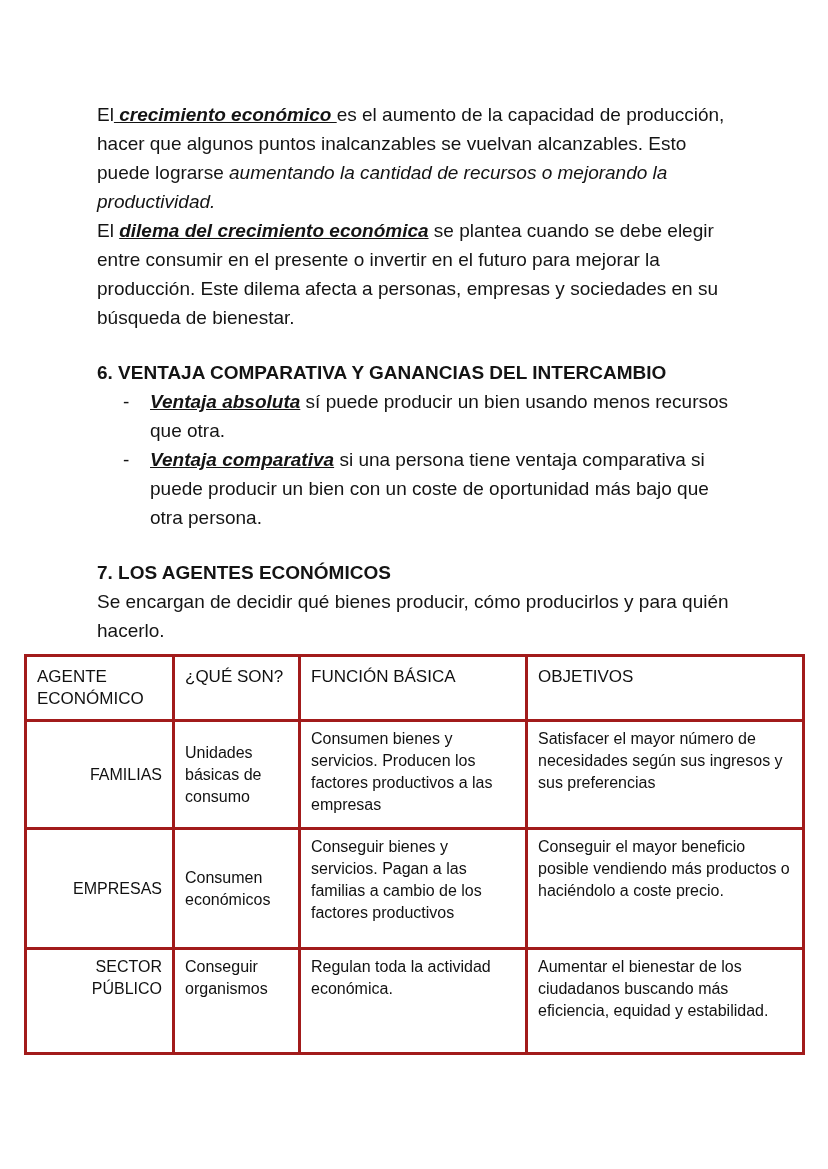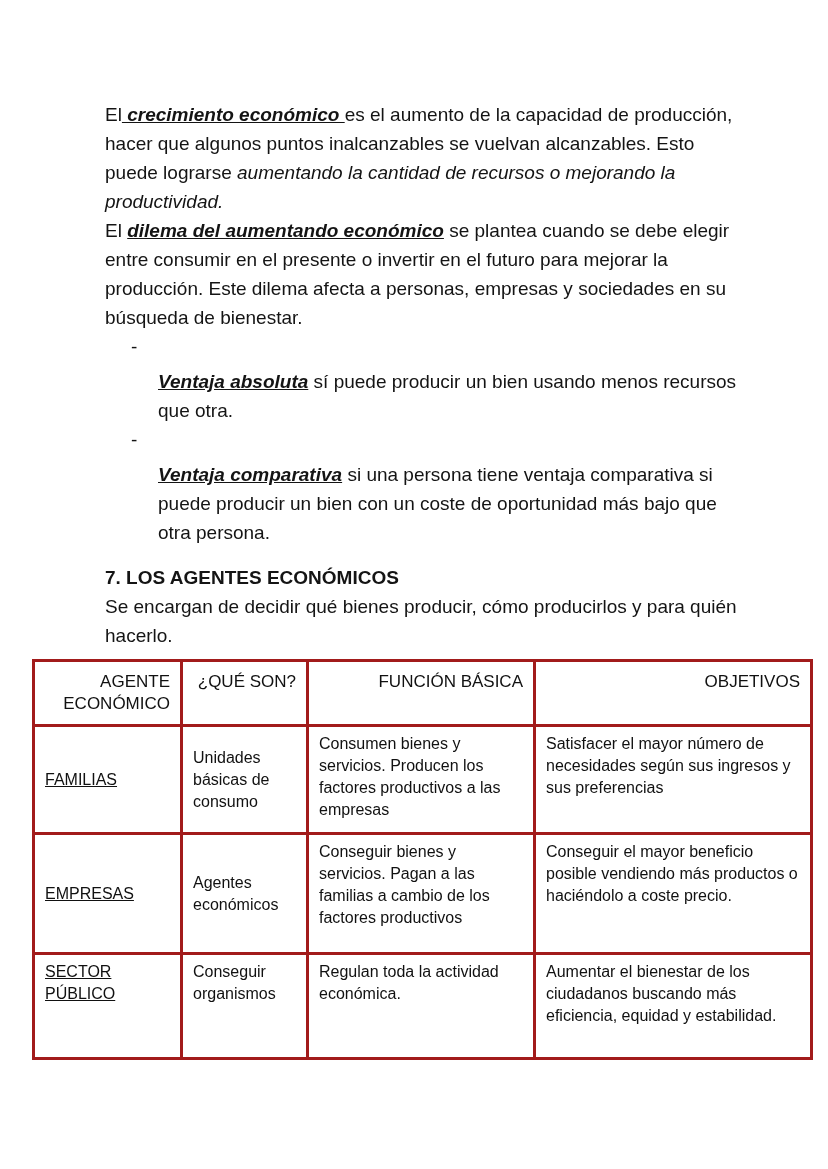--- a/index.html
+++ b/index.html
@@ -5,85 +5,84 @@
   html,body{margin:0;padding:0;background:#ffffff;}
   body{width:828px;height:1169px;overflow:hidden;}
   .page{
     position:relative;
     width:828px;height:1043px;
     background:#ffffff;
     font-family:"Liberation Sans",sans-serif;
     color:#141414;
     box-sizing:border-box;
     padding-top:100px;
-    padding-left:8px;
   }
   .text-block{
     margin:0 86px 0 97px;
     font-size:19px;
     line-height:29px;
   }
   .text-block p{margin:0;}
   .biu{font-weight:bold;font-style:italic;text-decoration:underline;}
   .ital{font-style:italic;}
   .heading{
     margin:26px 86px 0 97px;
     font-size:19px;
     line-height:29px;
     font-weight:bold;
   }
-  .heading.h7{margin-top:16px;}
+  .heading.h7{margin-top:26px;}
   .bullets{margin:0 86px 0 123px;font-size:19px;line-height:29px;}
   .bullet{display:flex;}
   .bullet .dash{flex:0 0 27px;}
-  .bullet .btext{flex:1;margin-top:35px;}
+  .bullet .btext{flex:1;}
   .intro{margin:0 86px 8px 97px;font-size:19px;line-height:29px;}
   table.agentes{
     margin:9px 0 0 24px;
     width:778px;
     border-collapse:collapse;
     table-layout:fixed;
     font-size:16px;
     line-height:22px;
     color:#111111;
   }
   table.agentes th, table.agentes td{
     border:3px solid #A21B1B;
     box-sizing:border-box;
     padding:6px 10px;
   }
   table.agentes th{
     font-weight:normal;
     font-size:17px;
-    text-align:right;
+    text-align:left;
     vertical-align:top;
     padding-top:9px;
     height:65px;
   }
   td.agente{
-    text-align:left;
-    text-decoration:underline;
+    text-align:right;
     vertical-align:middle;
   }
   td.queson{vertical-align:middle;}
   td.vtop{vertical-align:top;padding-top:8px;}
   tr.r1{height:108px;}
   tr.r2{height:120px;}
   tr.r3{height:105px;}
 </style>
 </head>
 <body>
 
 <div class="page">
 
   <div class="text-block">
     <p><span>El</span><span class="biu"> crecimiento económico </span><span>es el aumento de la capacidad de producción, hacer que algunos puntos inalcanzables se vuelvan alcanzables. Esto puede lograrse </span><span class="ital">aumentando la cantidad de recursos o mejorando la productividad.</span></p>
-    <p><span>El </span><span class="biu">dilema del aumentando económico</span><span> se plantea cuando se debe elegir entre consumir en el presente o invertir en el futuro para mejorar la producción. Este dilema afecta a personas, empresas y sociedades en su búsqueda de bienestar.</span></p>
+    <p><span>El </span><span class="biu">dilema del crecimiento económica</span><span> se plantea cuando se debe elegir entre consumir en el presente o invertir en el futuro para mejorar la producción. Este dilema afecta a personas, empresas y sociedades en su búsqueda de bienestar.</span></p>
   </div>
 
+  <div class="heading">6. VENTAJA COMPARATIVA Y GANANCIAS DEL INTERCAMBIO</div>
 
   <div class="bullets">
     <div class="bullet">
       <span class="dash">-</span>
       <span class="btext"><span class="biu">Ventaja absoluta</span><span> sí puede producir un bien usando menos recursos que otra.</span></span>
     </div>
     <div class="bullet">
       <span class="dash">-</span>
       <span class="btext"><span class="biu">Ventaja comparativa</span><span> si una persona tiene ventaja comparativa si puede producir un bien con un coste de oportunidad más bajo que otra persona.</span></span>
     </div>
@@ -107,21 +106,21 @@
       <th>OBJETIVOS</th>
     </tr>
     <tr class="r1">
       <td class="agente">FAMILIAS</td>
       <td class="queson">Unidades básicas de consumo</td>
       <td class="vtop">Consumen bienes y servicios. Producen los factores productivos a las empresas</td>
       <td class="vtop">Satisfacer el mayor número de necesidades según sus ingresos y sus preferencias</td>
     </tr>
     <tr class="r2">
       <td class="agente">EMPRESAS</td>
-      <td class="queson">Agentes económicos</td>
+      <td class="queson">Consumen económicos</td>
       <td class="vtop">Conseguir bienes y servicios. Pagan a las familias a cambio de los factores productivos</td>
       <td class="vtop">Conseguir el mayor beneficio posible vendiendo más productos o haciéndolo a coste precio.</td>
     </tr>
     <tr class="r3">
       <td class="agente vtop">SECTOR PÚBLICO</td>
       <td class="vtop">Conseguir organismos</td>
       <td class="vtop">Regulan toda la actividad económica.</td>
       <td class="vtop">Aumentar el bienestar de los ciudadanos buscando más eficiencia, equidad y estabilidad.</td>
     </tr>
   </tbody>

